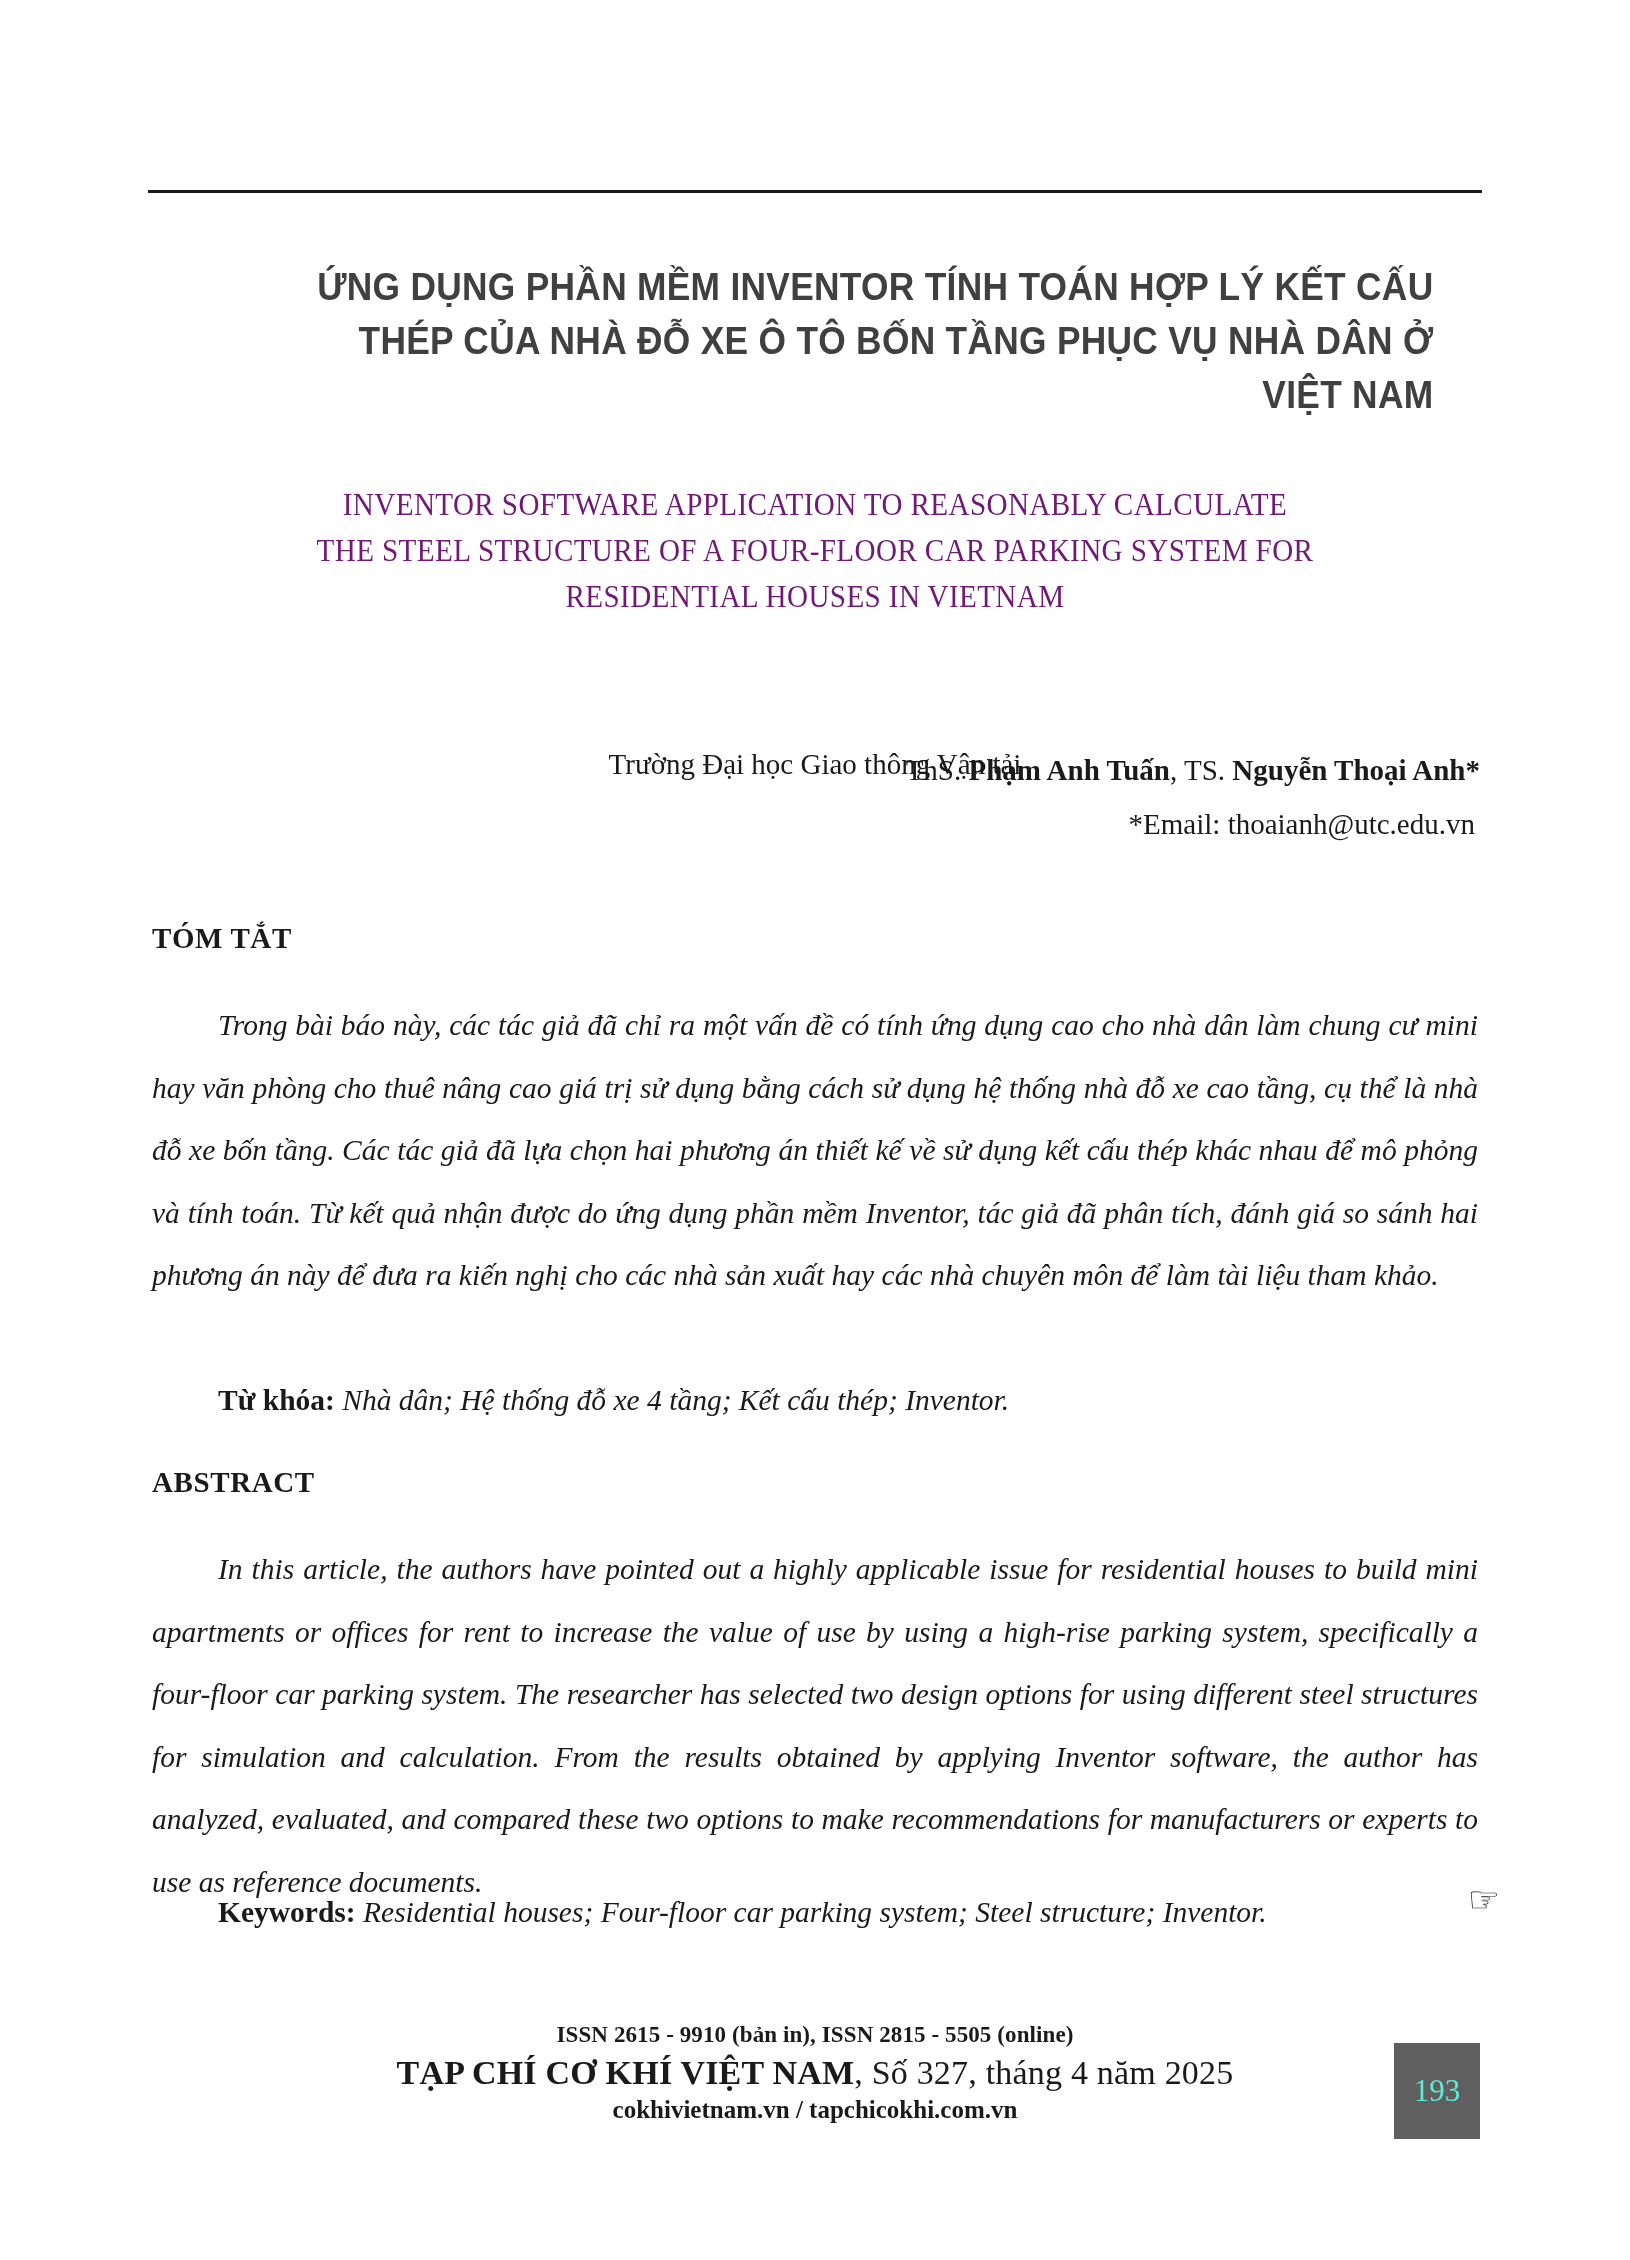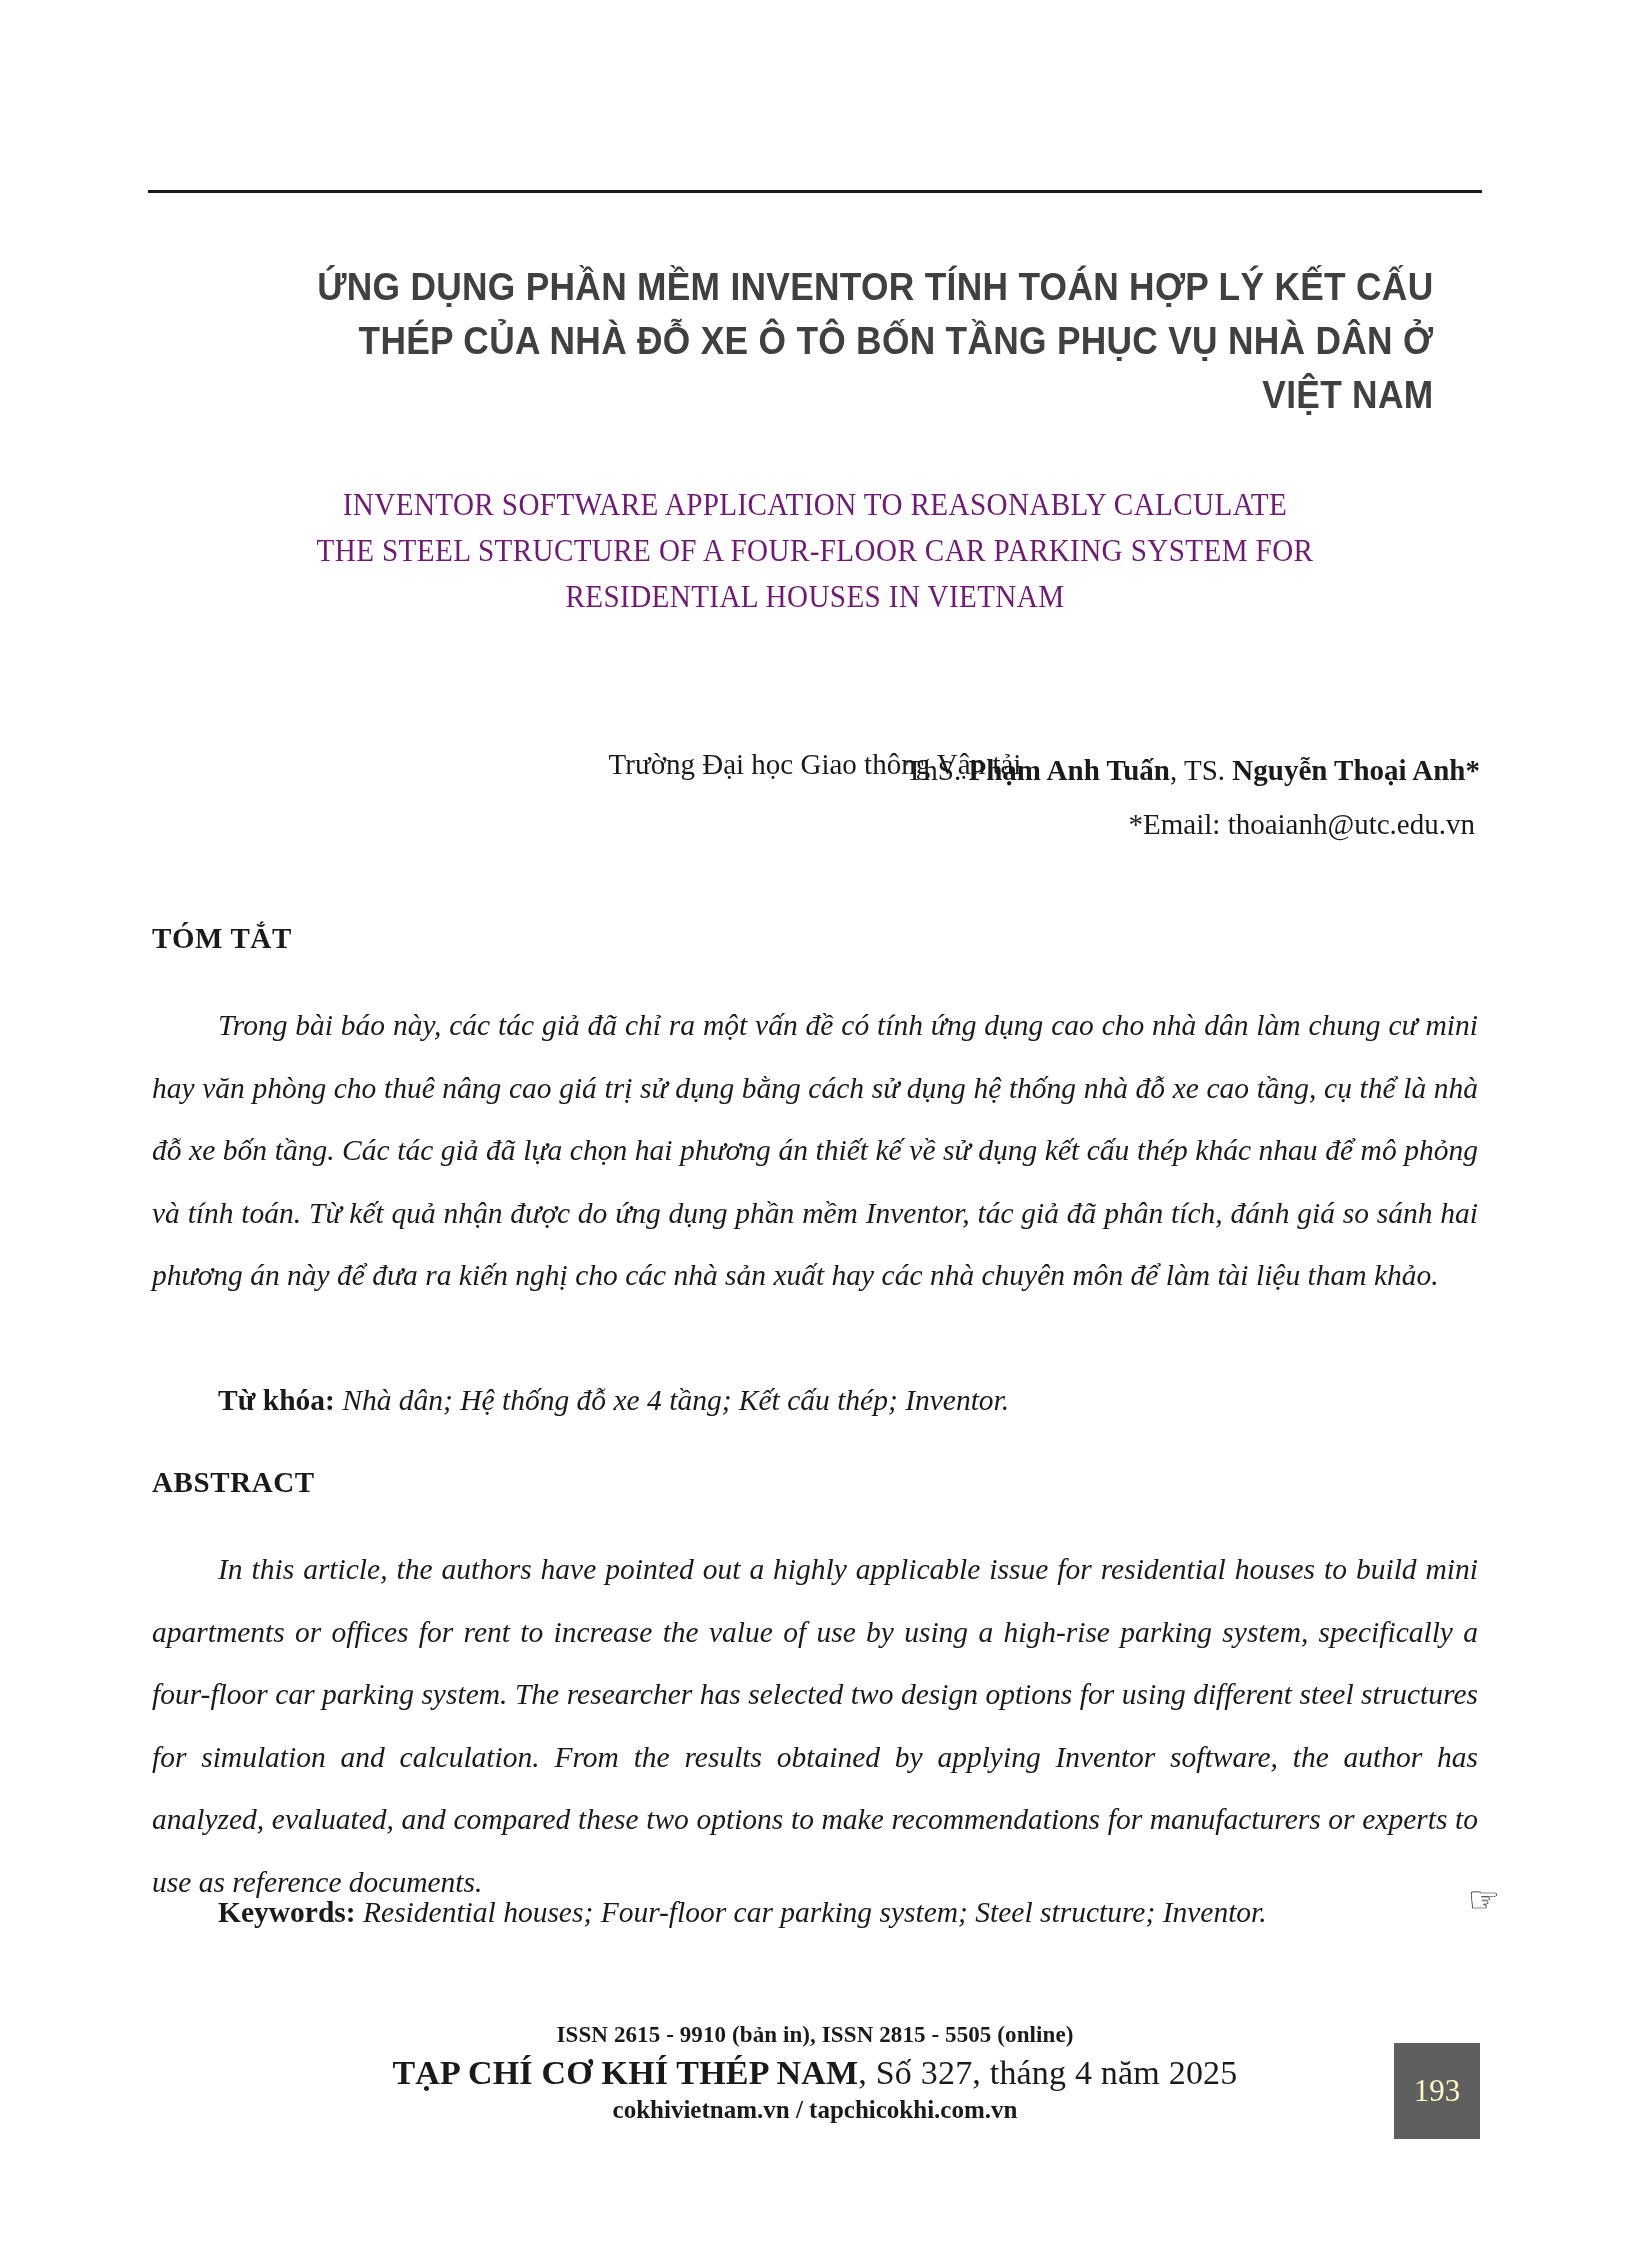--- a/index.html
+++ b/index.html
@@ -190,21 +190,21 @@
     font-weight: bold;
     font-size: 25px;
   }
   .pagebox {
     position: absolute;
     right: 150px;
     top: 2043px;
     width: 86px;
     height: 96px;
     background: #5f5f5f;
-    color: #fef9c3;
+    color: #5eead4;
     display: flex;
     align-items: center;
     justify-content: center;
     font-size: 31px;
   }
 </style>
 </head>
 <body>
 
 <div class="page">
@@ -238,21 +238,21 @@
   <div class="sec-head" id="abstract-head">ABSTRACT</div>
 
   <div class="abs" id="abs-en"><span class="ind"></span><span>In this article, the authors have pointed out a highly applicable issue for residential houses to build mini apartments or offices for rent to increase the value of use by using a high-rise parking system, specifically a four-floor car parking system. The researcher has selected two design options for using different steel structures for simulation and calculation. From the results obtained by applying Inventor software, the author has analyzed, evaluated, and compared these two options to make recommendations for manufacturers or experts to use as reference documents.</span></div>
 
   <div class="kw" id="kw-en"><span class="pad"></span><span class="lbl">Keywords:</span><span> Residential houses; Four-floor car parking system; Steel structure; Inventor.</span></div>
 
   <div class="hand-icon">☞</div>
 
   <div class="footer">
     <div class="footer-issn">ISSN 2615 - 9910 (bản in), ISSN 2815 - 5505 (online)</div>
-    <div class="footer-journal"><span class="jname">TẠP CHÍ CƠ KHÍ THÉP NAM</span><span>, Số 327, tháng 4 năm 2025</span></div>
+    <div class="footer-journal"><span class="jname">TẠP CHÍ CƠ KHÍ VIỆT NAM</span><span>, Số 327, tháng 4 năm 2025</span></div>
     <div class="footer-web">cokhivietnam.vn / tapchicokhi.com.vn</div>
   </div>
 
   <div class="pagebox">
     <span>193</span>
   </div>
 
 </div>
 
 </body></html>

